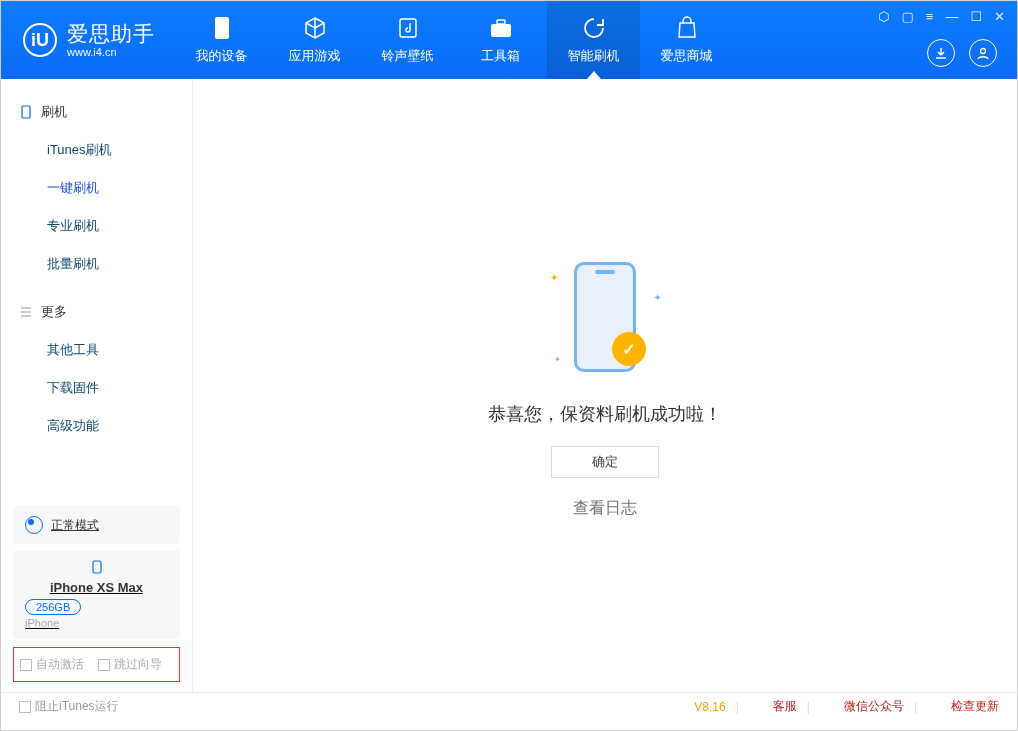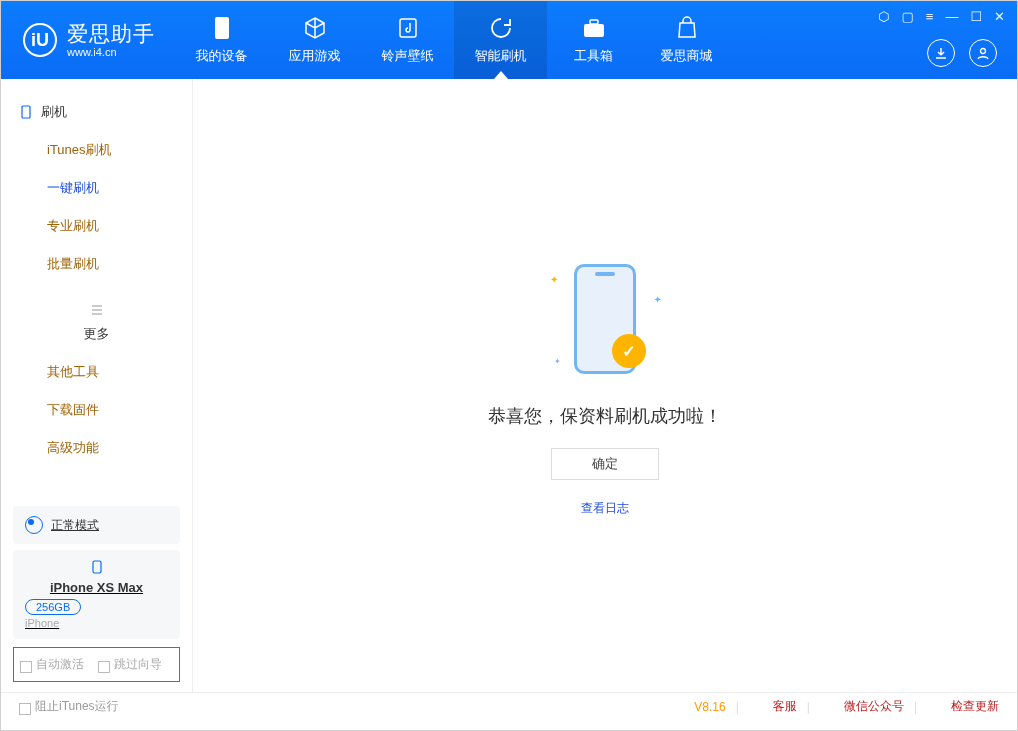--- a/index.html
+++ b/index.html
@@ -20,44 +20,44 @@
 .win-ctrl { position:absolute; top:8px; right:12px; display:flex; gap:12px; font-size:13px; }
 .win-ctrl span { cursor:pointer; opacity:.9; }
 .hdr-right { position:absolute; right:20px; bottom:12px; display:flex; gap:14px; }
 .hdr-circle { width:28px; height:28px; border:1.5px solid #fff; border-radius:50%; display:flex; align-items:center; justify-content:center; cursor:pointer; }
 
 
 .app-body { display:flex; height:613px; }
 .sidebar { width:192px; border-right:1px solid #eee; display:flex; flex-direction:column; font-size:13px; padding-top:14px; }
 .sec-head { display:flex; align-items:center; gap:8px; padding:10px 18px; color:#333; font-weight:500; }
 .sec-icon { width:14px; height:14px; }
-.sub-item { padding:10px 18px 10px 46px; color:#a16207; cursor:pointer; }
+.sub-item { padding:10px 18px 10px 46px; color:#0c4a6e; cursor:pointer; }
 .sub-item.active { color:#1d4ed8; }
 .device-cards { margin-top:auto; }
 .card { margin:6px 12px; background:#f6f7f8; border-radius:4px; padding:10px 12px; font-size:12px;text-decoration:underline; }
 .mode-card { display:flex; align-items:center; gap:8px; color:#333; }
 .mode-dot { width:18px; height:18px; border:1.5px solid #0a6cf5; border-radius:50%; position:relative; }
 .mode-dot::after { content:""; position:absolute; width:6px; height:6px; background:#0a6cf5; border-radius:50%; top:2px; left:2px; }
 .dev-card .dev-name { font-weight:600; color:#333; font-size:13px; display:flex; align-items:center; gap:6px;flex-direction:column; }
 .dev-badge { display:inline-block; margin-top:4px; padding:1px 10px; border:1px solid #0a6cf5; color:#0a6cf5; border-radius:10px; font-size:11px; }
 .dev-type { color:#aaa; font-size:11px; margin-top:2px; }
 .chk-row { margin:8px 12px 10px; border:1.5px solid #e33; padding:8px 6px; display:flex; gap:14px; align-items:center; color:#aaa; font-size:12px; }
-.chk { display:flex; align-items:flex-end; gap:4px; cursor:pointer; }
+.chk { display:flex; align-items:center; gap:4px; cursor:pointer; }
 .chk-box { width:12px; height:12px; border:1px solid #bbb; }
 
 
 .main { flex:1; display:flex; flex-direction:column; align-items:center; justify-content:center; gap:20px; }
 .illus { position:relative; width:170px; height:130px; display:flex; align-items:center; justify-content:center; }
 .phone { width:62px; height:110px; background:#e8f1fb; border:3px solid #73b4f3; border-radius:10px; position:relative; }
 .phone::before { content:""; position:absolute; top:5px; left:50%; transform:translateX(-50%); width:20px; height:4px; background:#73b4f3; border-radius:2px; }
 .badge-ok { position:absolute; right:44px; bottom:16px; width:34px; height:34px; background:#ffb400; border-radius:50%; display:flex; align-items:center; justify-content:center; color:#fff; font-weight:bold; }
 .sparkle { position:absolute; color:#ffb400; font-size:10px; }
 .msg { font-size:18px; color:#333; }
 .ok-btn { width:108px; height:32px; border:1px solid #ddd; background:#fff; font-size:13px; color:#444; cursor:pointer; }
-.log-link { font-size:12px; color:#1d4ed8; cursor:pointer; }
+.log-link { font-size:16px; color:#737373; cursor:pointer; }
 
 
 .footer { height:28px; border-top:1px solid #eee; display:flex; align-items:center; padding:0 18px; font-size:12px; color:#999; }
 .footer .chk { color:#999; }
 .footer-right { margin-left:auto; display:flex; align-items:center; gap:10px; }
 .ver { color:#ff9a00; font-weight:500; }
 .flink { color:#b91c1c; cursor:pointer;margin-left:24px; }
 .divider { color:#ddd; }
 </style>
 </head>
@@ -91,37 +91,37 @@
     </div>
     <div class="nav-item">
       <span class="nav-icon">
           <svg width="22" height="22" viewBox="0 0 22 22">
             <rect x="3" y="2" width="16" height="18" rx="2" fill="none" stroke="#fff" stroke-width="1.5"></rect>
             <path d="M13 6v7a2 2 0 11-2-2" fill="none" stroke="#fff" stroke-width="1.5"></path>
           </svg>
         </span>
       <span>铃声壁纸</span>
     </div>
+    <div class="nav-item">
+      <span class="nav-icon">
+          <svg width="24" height="22" viewBox="0 0 24 22">
+            <rect x="2" y="7" width="20" height="13" rx="2" fill="#fff"></rect>
+            <rect x="8" y="3" width="8" height="4" rx="1" fill="none" stroke="#fff" stroke-width="1.5"></rect>
+          </svg>
+        </span>
+      <span>工具箱</span>
+    </div>
     <div class="nav-item active">
       <span class="nav-icon">
           <svg width="24" height="24" viewBox="0 0 24 24">
             <path d="M12 3a9 9 0 109 9" fill="none" stroke="#fff" stroke-width="1.8"></path>
             <path d="M21 3v6h-6" fill="none" stroke="#fff" stroke-width="1.8"></path>
           </svg>
         </span>
       <span>智能刷机</span>
-    </div>
-    <div class="nav-item">
-      <span class="nav-icon">
-          <svg width="24" height="22" viewBox="0 0 24 22">
-            <rect x="2" y="7" width="20" height="13" rx="2" fill="#fff"></rect>
-            <rect x="8" y="3" width="8" height="4" rx="1" fill="none" stroke="#fff" stroke-width="1.5"></rect>
-          </svg>
-        </span>
-      <span>工具箱</span>
     </div>
     <div class="nav-item">
       <span class="nav-icon">
           <svg width="22" height="24" viewBox="0 0 22 24">
             <path d="M4 7h14l1 14H3z" fill="none" stroke="#fff" stroke-width="1.5"></path>
             <path d="M7 7V5a4 4 0 018 0v2" fill="none" stroke="#fff" stroke-width="1.5"></path>
           </svg>
         </span>
       <span>爱思商城</span>
     </div>
@@ -154,21 +154,21 @@
     <div class="sec-head">
       <svg class="sec-icon" viewBox="0 0 14 14">
           <rect x="3" y="1" width="8" height="12" rx="1" fill="none" stroke="#0a6cf5" stroke-width="1.2"></rect>
         </svg>
       <span>刷机</span>
     </div>
     <div class="sub-item">iTunes刷机</div>
     <div class="sub-item active">一键刷机</div>
     <div class="sub-item">专业刷机</div>
     <div class="sub-item">批量刷机</div>
-    <div class="sec-head" style="margin-top:10px;flex-direction:column;">
+    <div class="sec-head" style="margin-top:10px;">
       <svg class="sec-icon" viewBox="0 0 14 14">
           <path d="M2 3h10M2 7h10M2 11h10" stroke="#bbb" stroke-width="1.4"></path>
         </svg>
       <span>更多</span>
     </div>
     <div class="sub-item">其他工具</div>
     <div class="sub-item">下载固件</div>
     <div class="sub-item">高级功能</div>
 
     <div class="device-cards">

